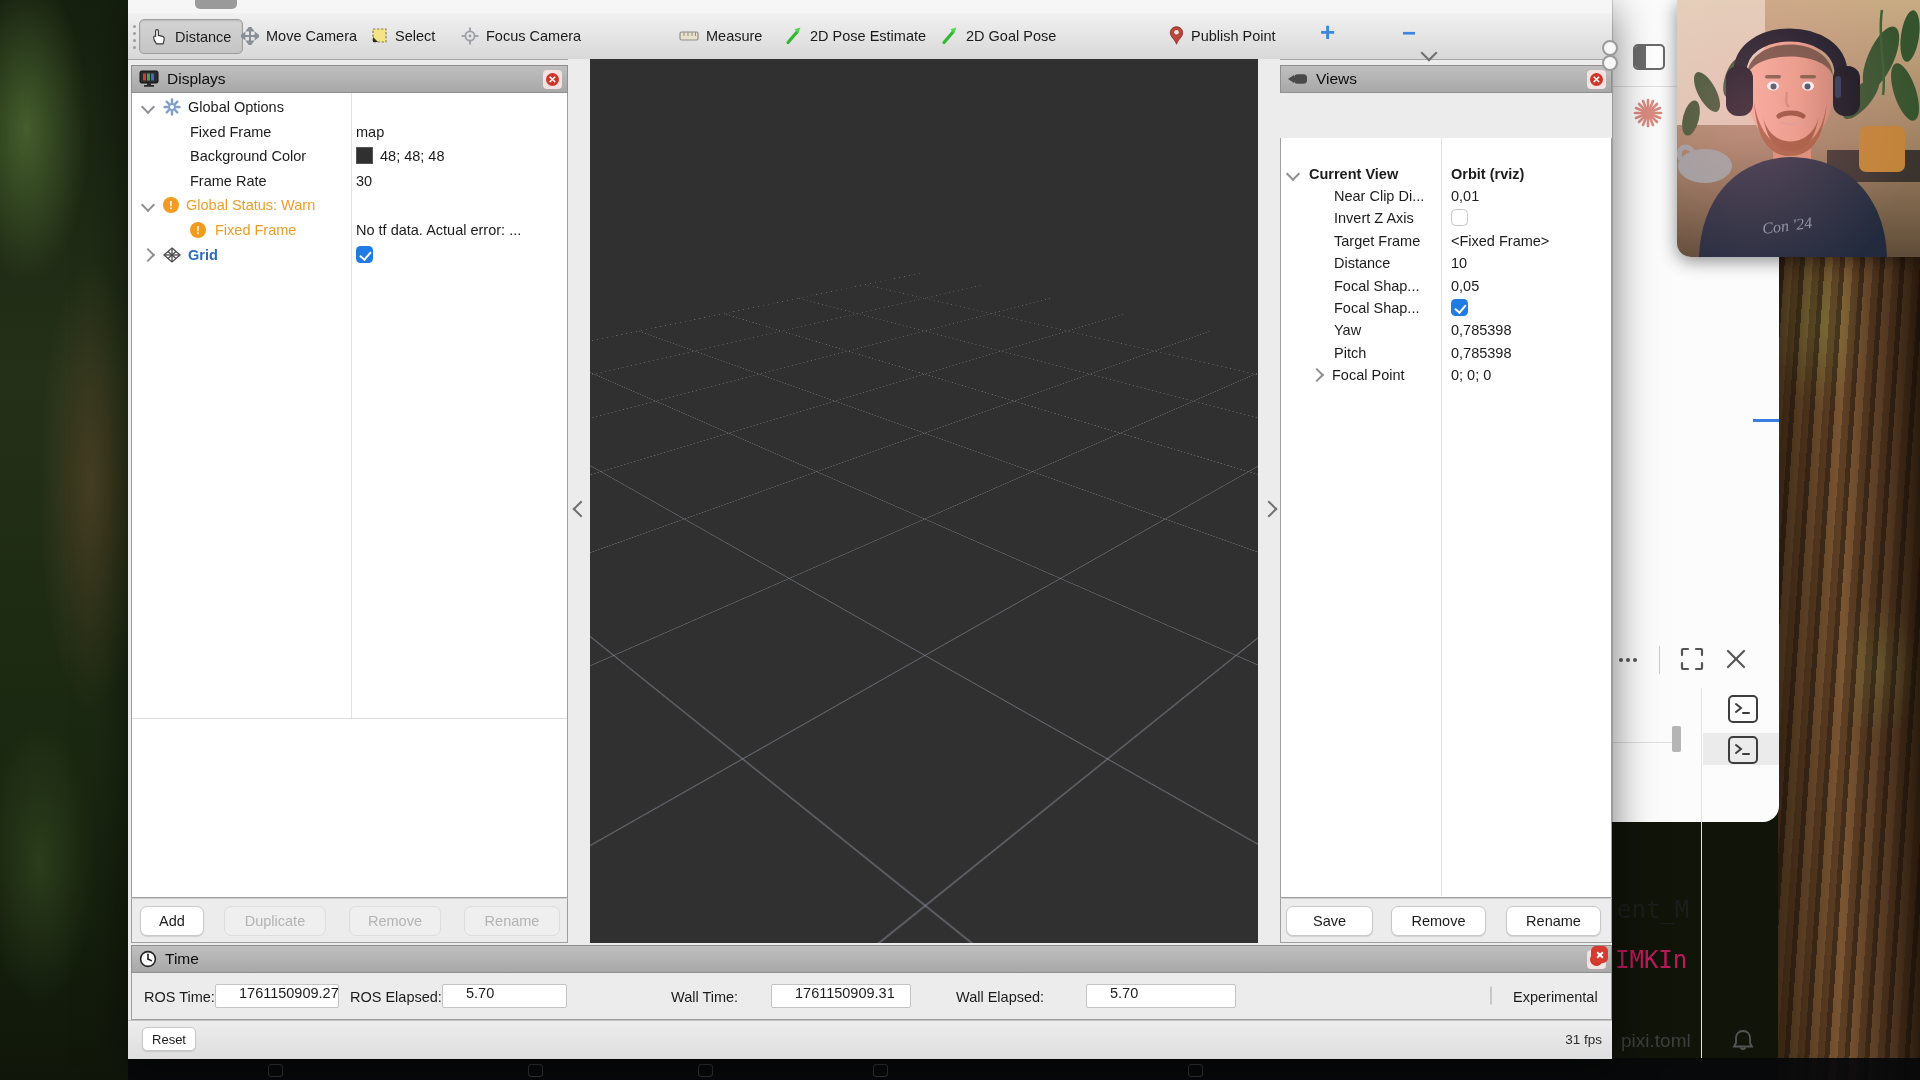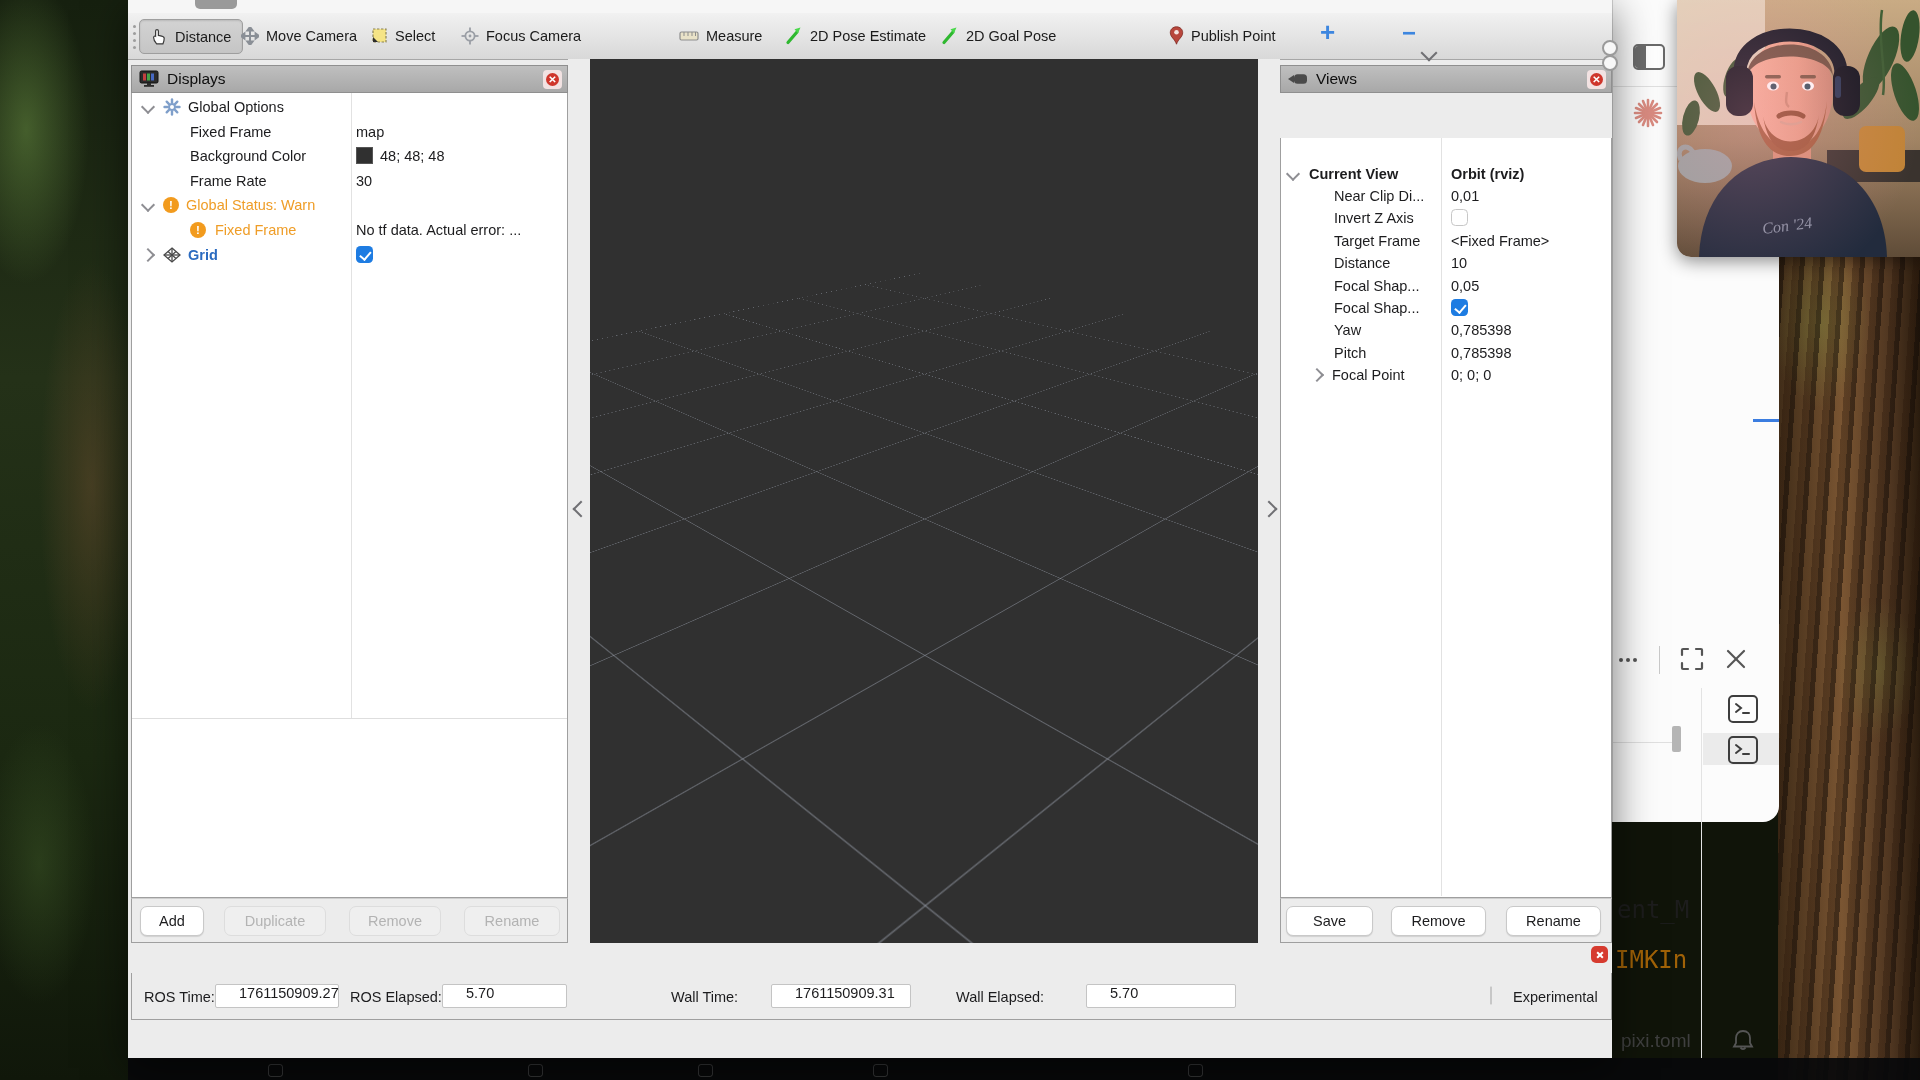--- a/index.html
+++ b/index.html
@@ -172,21 +172,21 @@
   <div class="term-box" style="left:115px;top:736px;">
     <svg width="26" height="24" viewBox="0 0 26 24">
         <g fill="none" stroke="#3d3d3d" stroke-width="2" stroke-linecap="round">
       <path d="M6 7 l5 4 -5 4"></path>
           <line x1="13" y1="16" x2="19" y2="16"></line>
         </g>
       </svg>
   </div>
 
   <div class="abs mono" style="left:4px;top:896px;font-size:24px;color:#1d1d1d;">ent_M</div>
-  <div class="abs mono" style="left:2px;top:946px;font-size:24px;color:#a16207;text-align:right;">IMKIn</div>
+  <div class="abs mono" style="left:2px;top:946px;font-size:24px;color:#be185d;text-align:right;">IMKIn</div>
 
   <div class="abs" style="left:8px;top:1030px;font-size:19px;color:#3f3f3f;">pixi.toml</div>
   <svg class="abs" style="left:118px;top:1028px" width="24" height="26" viewBox="0 0 24 26">
     <g fill="none" stroke="#555" stroke-width="1.8">
       <path d="M12 3 c4.5 0 7 3.2 7 7 v5 l2 3.5 H3 L5 15 v-5 c0-3.8 2.5-7 7-7 z"></path>
       <path d="M9.5 19.5 a2.8 2.8 0 0 0 5 0"></path>
     </g>
   </svg>
 </div>
 
@@ -478,20 +478,31 @@
     <div class="trow" style="left:170px;top:225px;">
         <span>0; 0; 0</span>
       </div>
   </div>
   <div class="btnstrip" style="left:1152px;top:898px;width:332px;height:45px;">
     <div class="btn" style="left:5px;top:7px;width:87px;">Save</div>
     <div class="btn" style="left:110px;top:7px;width:95px;">Remove</div>
     <div class="btn" style="left:225px;top:7px;width:95px;">Rename</div>
   </div>
 
+  <div class="panel-header" style="left:3px;top:945px;width:1481px;">
+    <svg width="18" height="18" viewBox="0 0 18 18" style="margin-left:7px">
+      <circle cx="9" cy="9" r="7.4" fill="#fff" stroke="#222" stroke-width="1.6"></circle>
+      <line x1="9" y1="9" x2="9" y2="4.2" stroke="#222" stroke-width="1.6" stroke-linecap="round"></line>
+      <line x1="9" y1="9" x2="12.3" y2="10.6" stroke="#222" stroke-width="1.6" stroke-linecap="round"></line>
+    </svg>
+    <span class="panel-title">Time</span>
+    <div class="closebtn">
+        <span>✕</span>
+      </div>
+  </div>
   <div class="abs" style="left:3px;top:973px;width:1481px;height:47px;background:#ececec;border:1px solid #9f9f9f;border-top:none;box-sizing:border-box;">
     <div class="abs" style="left:0;top:11px;width:1479px;height:24px;">
       <span class="tlabel" style="left:12px;">ROS Time:</span>
       <div class="input" style="left:83px;width:124px;">
           <span>1761150909.27</span>
         </div>
       <span class="tlabel" style="left:218px;">ROS Elapsed:</span>
       <div class="input" style="left:310px;width:125px;">
           <span>5.70</span>
         </div>
@@ -501,20 +512,24 @@
         </div>
       <span class="tlabel" style="left:824px;">Wall Elapsed:</span>
       <div class="input" style="left:954px;width:150px;">
           <span>5.70</span>
         </div>
       <span class="cb off abs" style="left:1358px;top:3px;width:16px;height:16px;"></span>
       <span class="tlabel" style="left:1381px;">Experimental</span>
     </div>
   </div>
 
+  <div class="statusbar">
+    <div class="btn" style="left:14px;top:6px;width:54px;height:24px;font-size:13px;border-radius:5px;">Reset</div>
+    <span class="abs" style="right:10px;top:11px;font-size:13.5px;color:#2c2c2c;">31 fps</span>
+  </div>
 </div>
 
 <div class="abs webcam">
   <svg width="243" height="257" viewBox="0 0 243 257">
     <defs>
       <linearGradient id="wcbg" x1="0" y1="0" x2="0" y2="1">
         <stop offset="0" stop-color="#c9ab84"></stop>
           <stop offset=".55" stop-color="#a08363"></stop>
           <stop offset="1" stop-color="#5f4c38"></stop>
       </linearGradient>

